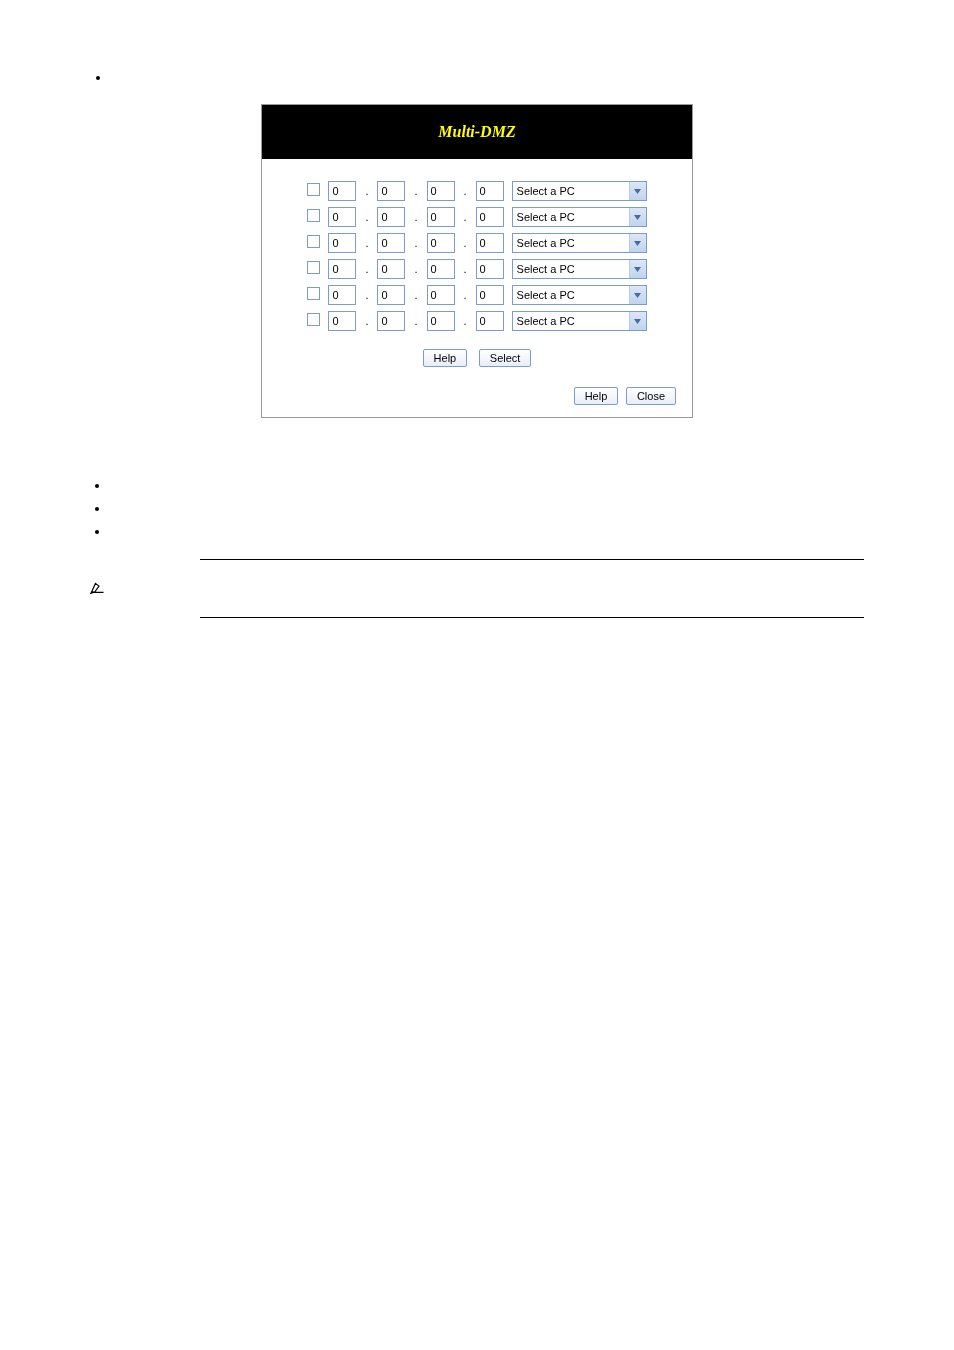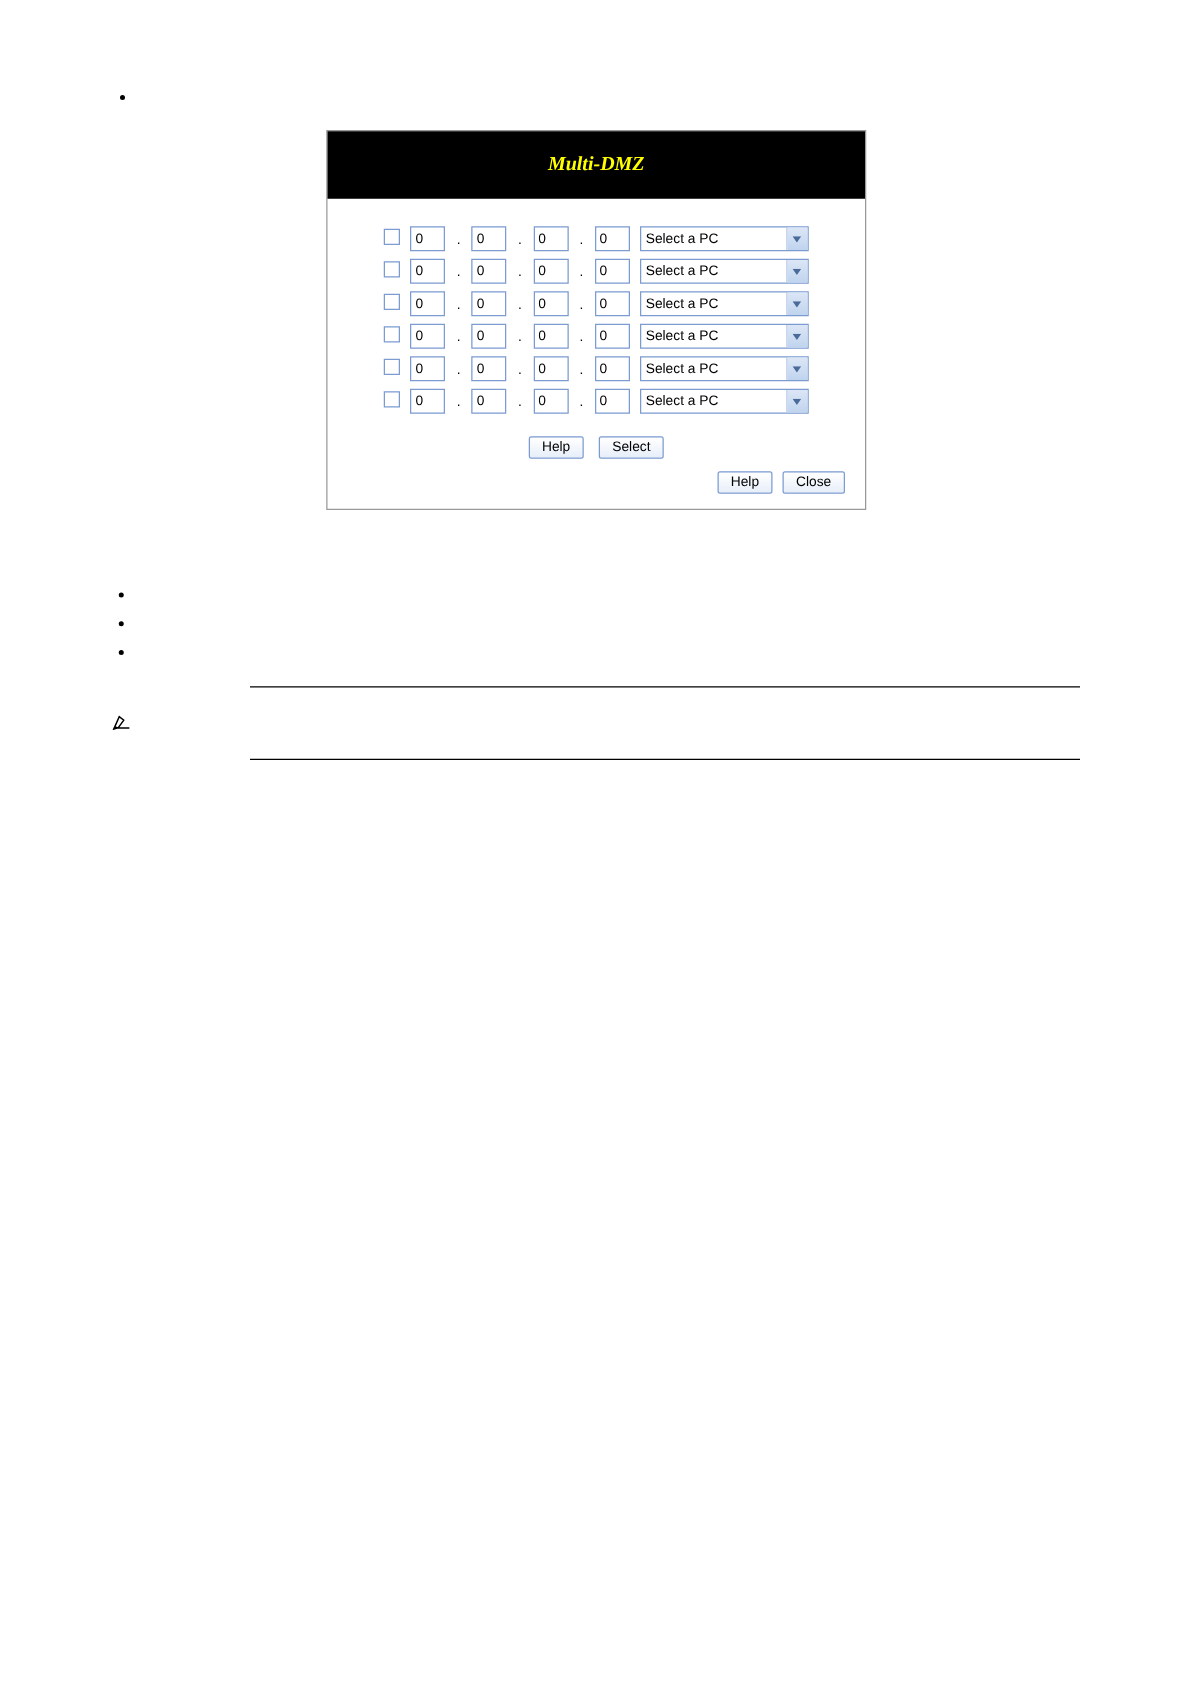--- a/index.html
+++ b/index.html
@@ -119,21 +119,21 @@
     }
     .btn-row-1 {
       text-align: center;
       margin: 14px 0 6px;
     }
     .btn-row-1 .btn {
       margin: 0 4px;
     }
     .btn-row-2 {
       text-align: right;
-      margin: 10px 6px 2px 0;
+      margin: 20px 6px 2px 0;
     }
     .btn-row-2 .btn {
       margin-left: 4px;
     }
     .lower-bullets {
       margin: 60px 0 20px 20px;
       padding: 0;
       list-style: disc;
     }
     .lower-bullets li {

